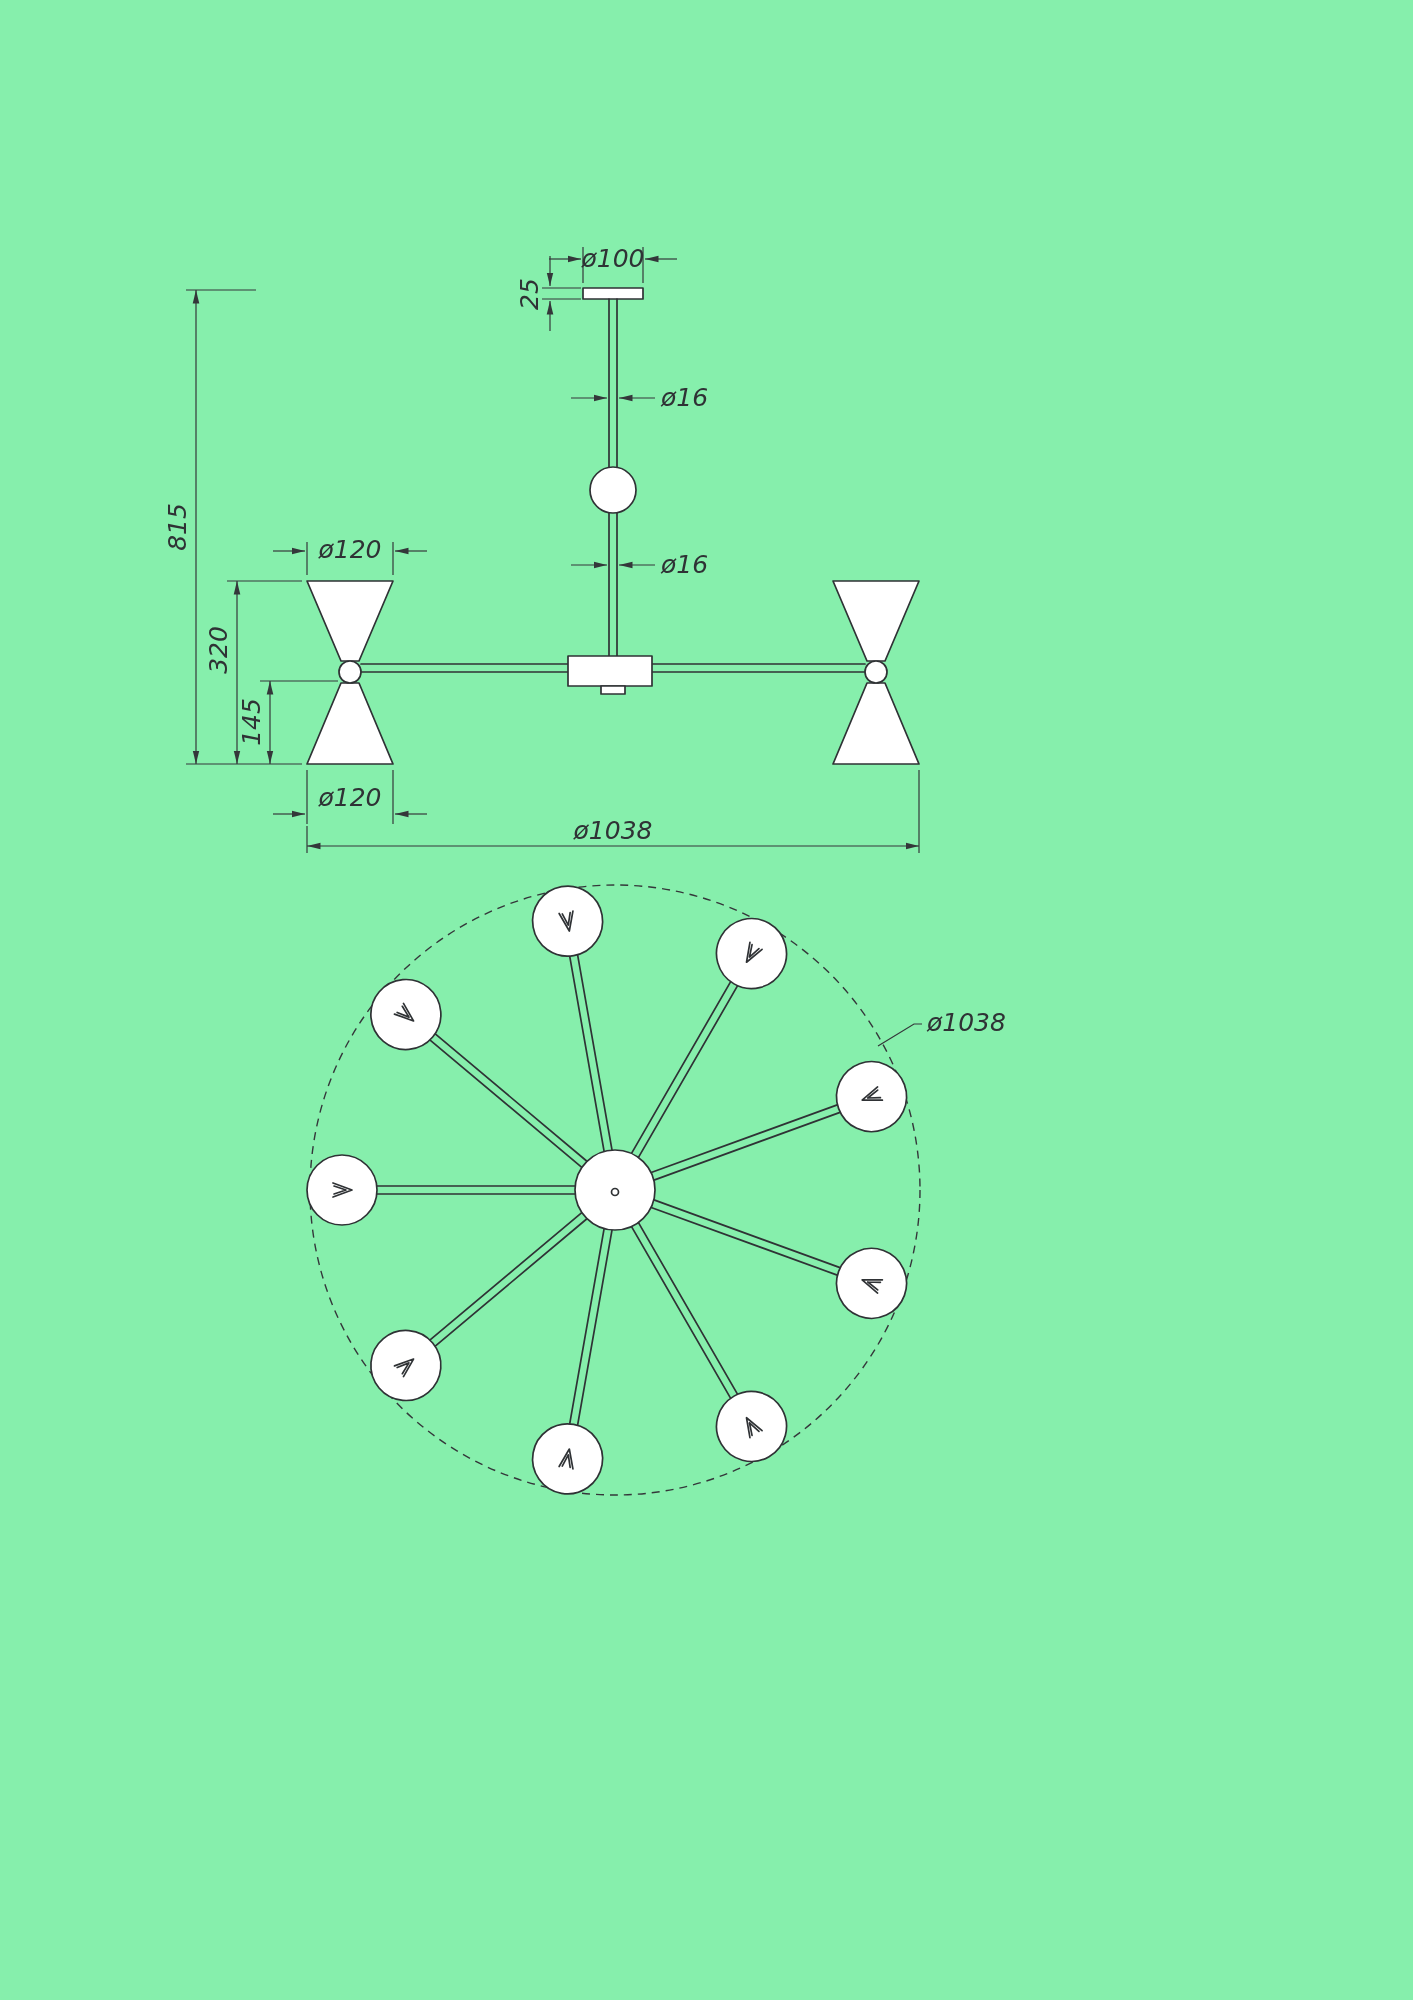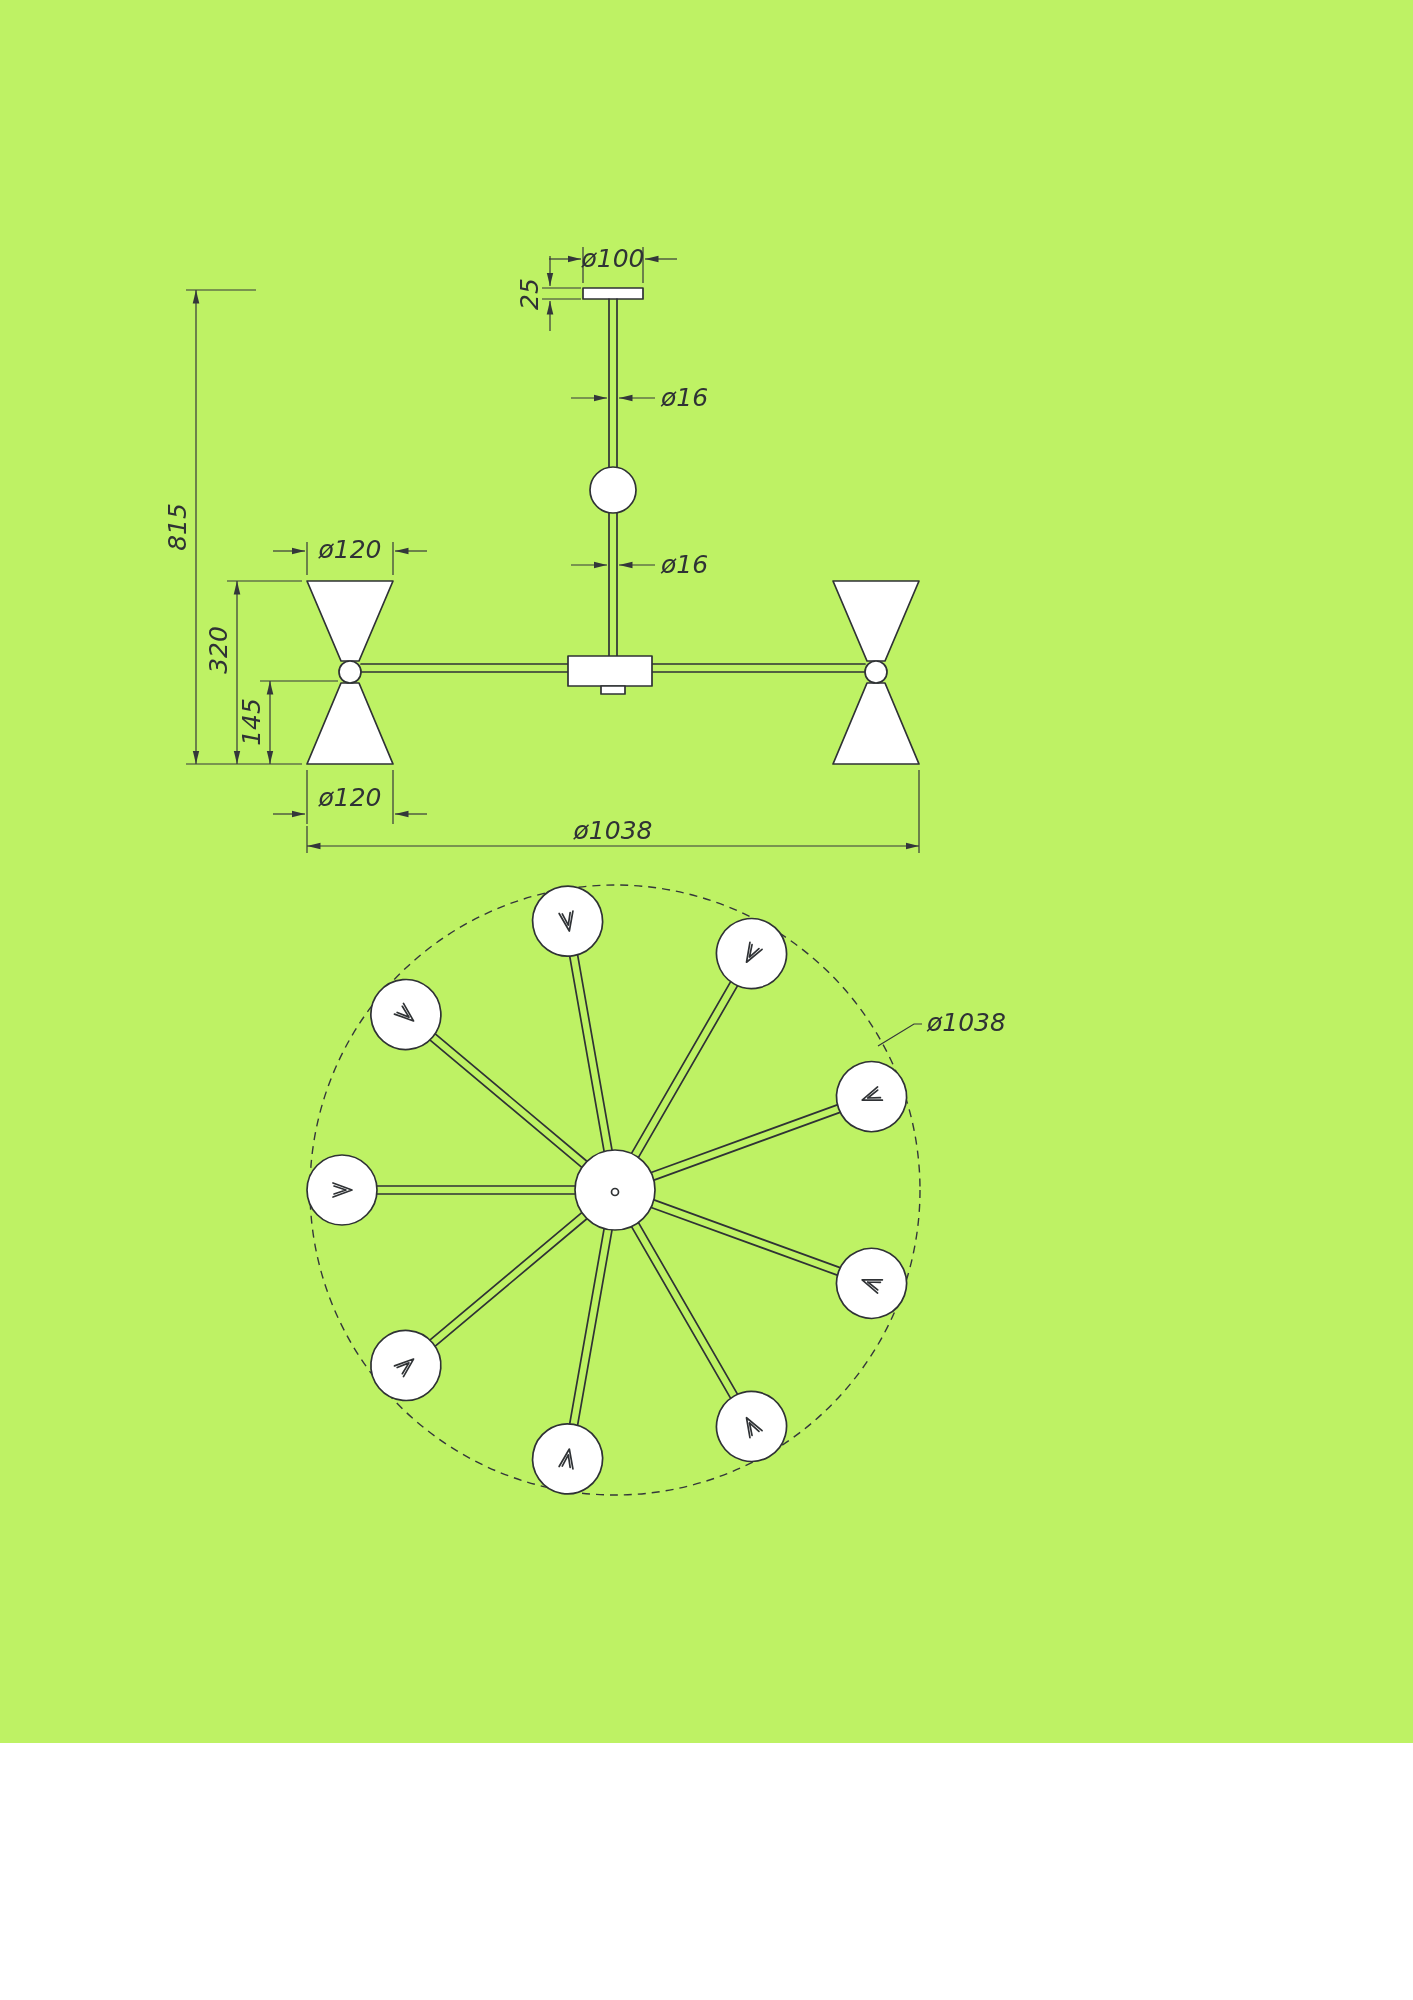--- a/index.html
+++ b/index.html
@@ -1,16 +1,16 @@
 <!DOCTYPE html>
 <html><head>
 <meta charset="utf-8">
 <style>
   html,body{margin:0;padding:0;background:#ffffff;}
-  .canvas{width:1413px;height:1743px;background:#bef264;position:relative;overflow:hidden;
+  .canvas{width:1413px;height:2000px;background:#86efac;position:relative;overflow:hidden;
           font-family:"DejaVu Sans",sans-serif;}
   svg{display:block;}
   .ln{stroke:#2f3235;stroke-width:1.7;fill:none;stroke-linecap:round;stroke-linejoin:round;}
   .shape{fill:#ffffff;stroke:#2f3235;stroke-width:1.7;stroke-linejoin:round;}
   .dim{stroke:#34373a;stroke-width:1.2;fill:none;}
   .dash{stroke:#34373a;stroke-width:1.4;fill:none;stroke-dasharray:8 6;}
   .t{font-family:"DejaVu Sans",sans-serif;font-style:italic;font-size:25px;fill:#2f3235;}
   .mid{text-anchor:middle;}
   .start{text-anchor:start;}
 </style>

